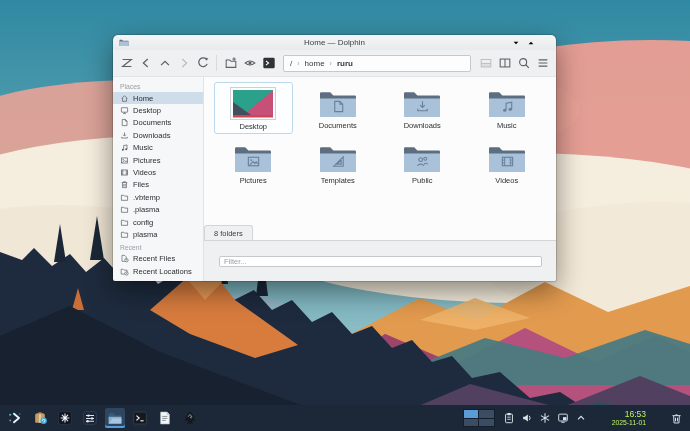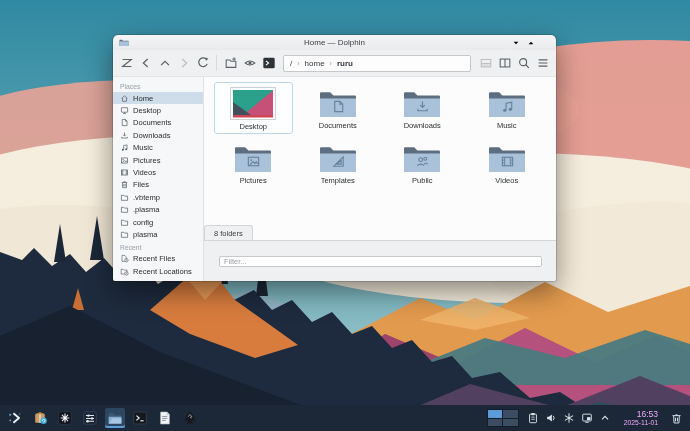--- a/index.html
+++ b/index.html
@@ -64,21 +64,21 @@
   .task svg{width:16px;height:16px;}
   .task.active{background:rgba(90,150,210,.28);box-shadow:inset 0 -2px 0 #5b9bd8;}
   .tspacer{flex:1;}
   .pager{width:30px;height:16px;display:grid;grid-template-columns:1fr 1fr;grid-template-rows:1fr 1fr;
     gap:1px;background:#141d2b;padding:1px;border-radius:1px;}
   .pcell{background:#3c4d63;}
   .pcell.active{background:#5b9bd8;}
   .tray{display:flex;align-items:center;gap:5px;margin:0 3px;}
   .tray-ic{width:13px;height:13px;display:flex;align-items:center;justify-content:center;}
   .tray-ic svg{width:12px;height:12px;}
-  .clockbox{text-align:right;color:#f0abfc;line-height:1.06;margin:0 4px;}
+  .clockbox{text-align:right;color:#bef264;line-height:1.06;margin:0 16px;}
   .clock-time{font-size:8.5px;}
   .clock-date{font-size:6.8px;}
   .trash-task{width:18px;height:18px;}
   .trash-task svg{width:13px;height:13px;}
 </style>
 </head>
 <body>
 
 <svg style="position:absolute;width:0;height:0" aria-hidden="true">
   <defs>

